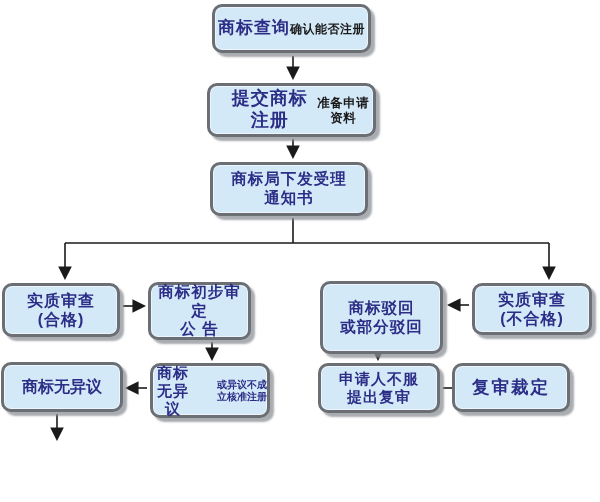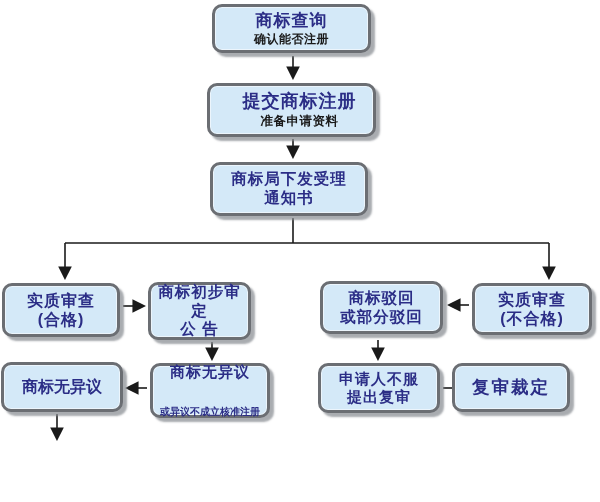--- a/index.html
+++ b/index.html
@@ -19,21 +19,21 @@
   }
   .connectors{position:absolute;left:0;top:0;z-index:1;}
   .connectors line,.connectors path{stroke:var(--connector);stroke-width:1.6;fill:none;}
   .connectors .ah{fill:var(--connector);stroke:none;}
   .node{
     position:absolute;z-index:2;box-sizing:border-box;
     background:var(--node-fill);
     border:3px solid var(--node-border);
     border-radius:10px;
     box-shadow:4px 4px 2px var(--shadow), inset 0 0 0 1px rgba(255,255,255,0.55);
-    display:flex;flex-direction:column;align-items:center;justify-content:center;
+    display:flex;flex-direction:row;align-items:center;justify-content:center;
     text-align:center;line-height:1.2;
   }
   .title{
     color:var(--title-text);font-weight:bold;white-space:pre-line;
     letter-spacing:1px;
   }
   .subtitle{
     color:var(--subtitle-text);font-weight:bold;white-space:pre-line;
     letter-spacing:0.5px;margin-top:1px;
   }
@@ -43,21 +43,21 @@
   #n-search .subtitle{font-size:12px;}
   #n-submit{left:207px;top:83px;width:169px;height:54px;padding-left:16px;}
   #n-submit .title{font-size:18px;}
   #n-submit .subtitle{font-size:12.5px;}
   #n-acceptance{left:210px;top:162px;width:158px;height:54px;}
   #n-acceptance .title{font-size:15.5px;}
   #n-exam-pass{left:2px;top:283px;width:118px;height:54px;}
   #n-exam-pass .title{font-size:16px;}
   #n-preliminary{left:148px;top:282px;width:103px;height:58px;}
   #n-preliminary .title{font-size:15.5px;}
-  #n-rejection{left:320px;top:281px;width:123px;height:53px;}
+  #n-rejection{left:320px;top:281px;width:123px;height:73px;}
   #n-rejection .title{font-size:15.5px;}
   #n-exam-fail{left:472px;top:283px;width:120px;height:52px;}
   #n-exam-fail .title{font-size:16px;}
   #n-announcement{left:1px;top:362px;width:122px;height:50px;}
   #n-announcement .title{font-size:16px;letter-spacing:0;}
   #n-no-objection{left:150px;top:363px;width:120px;height:55px;gap:24px;}
   #n-no-objection .title{font-size:15px;}
   #n-no-objection .subtitle{font-size:10px;color:var(--title-text);letter-spacing:0;}
   #n-review-request{left:318px;top:363px;width:122px;height:50px;}
   #n-review-request .title{font-size:15px;}

